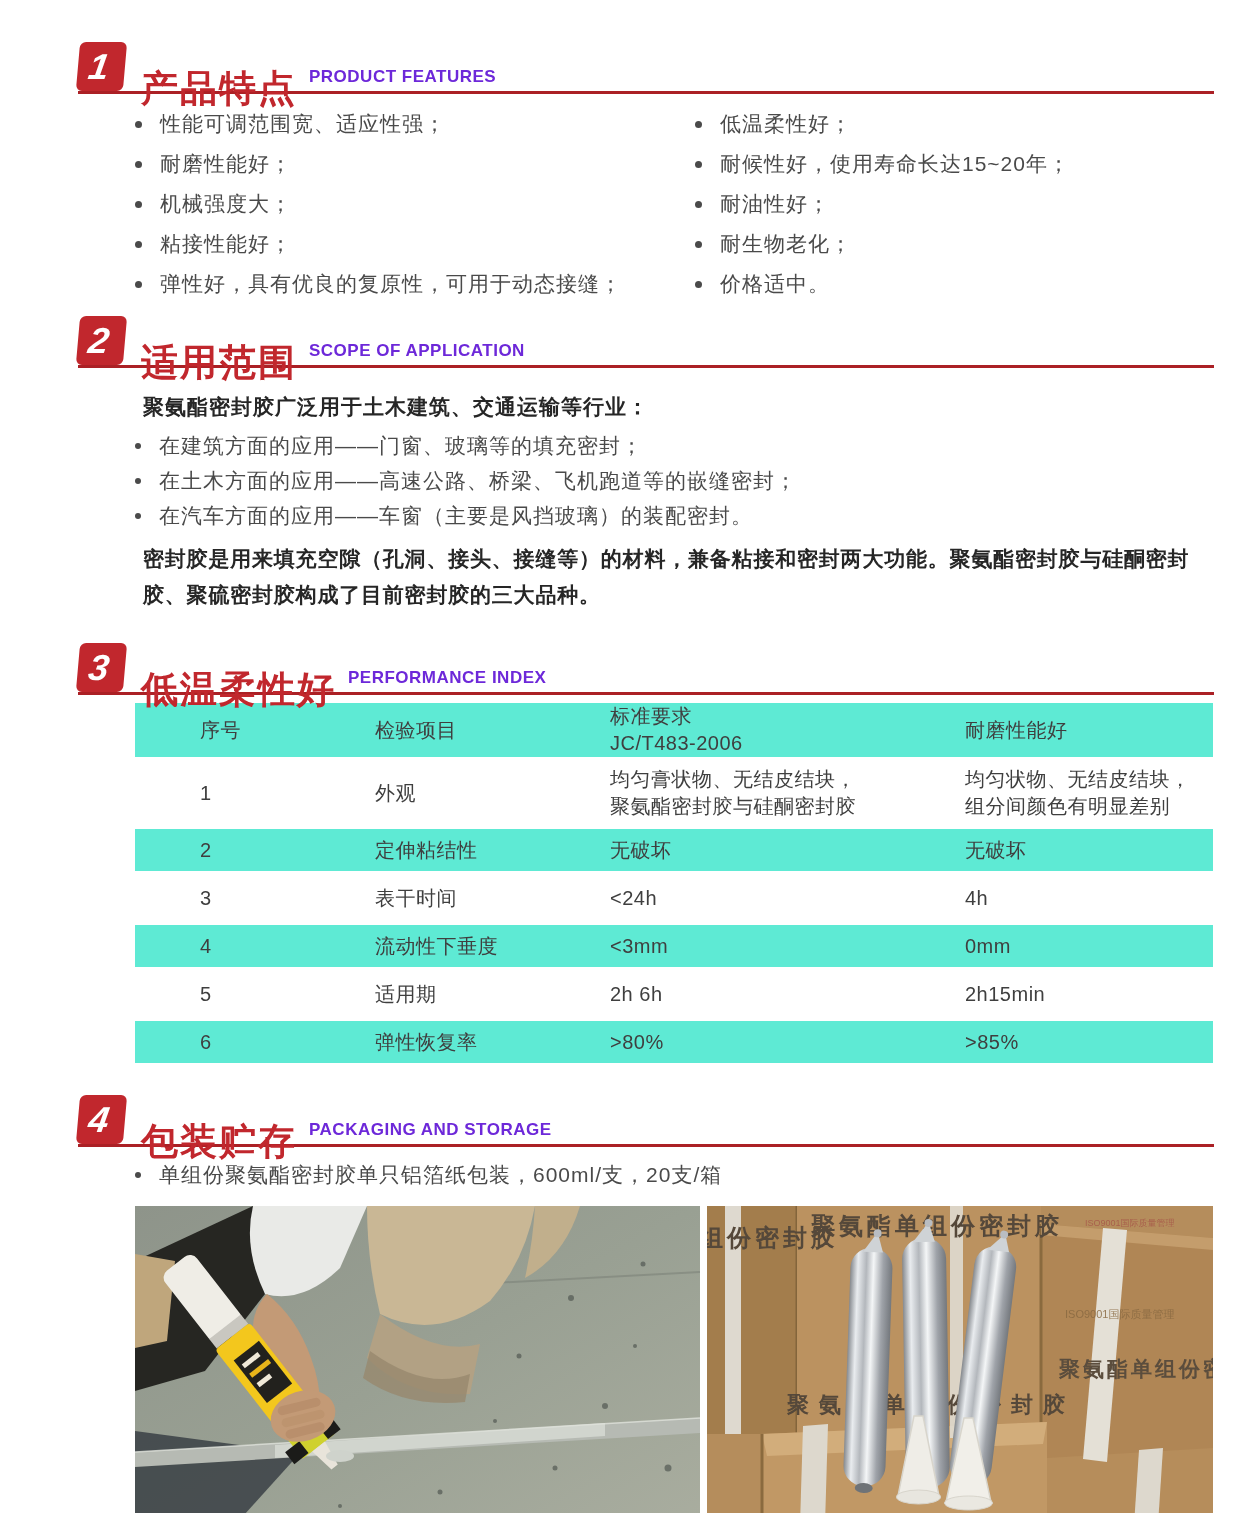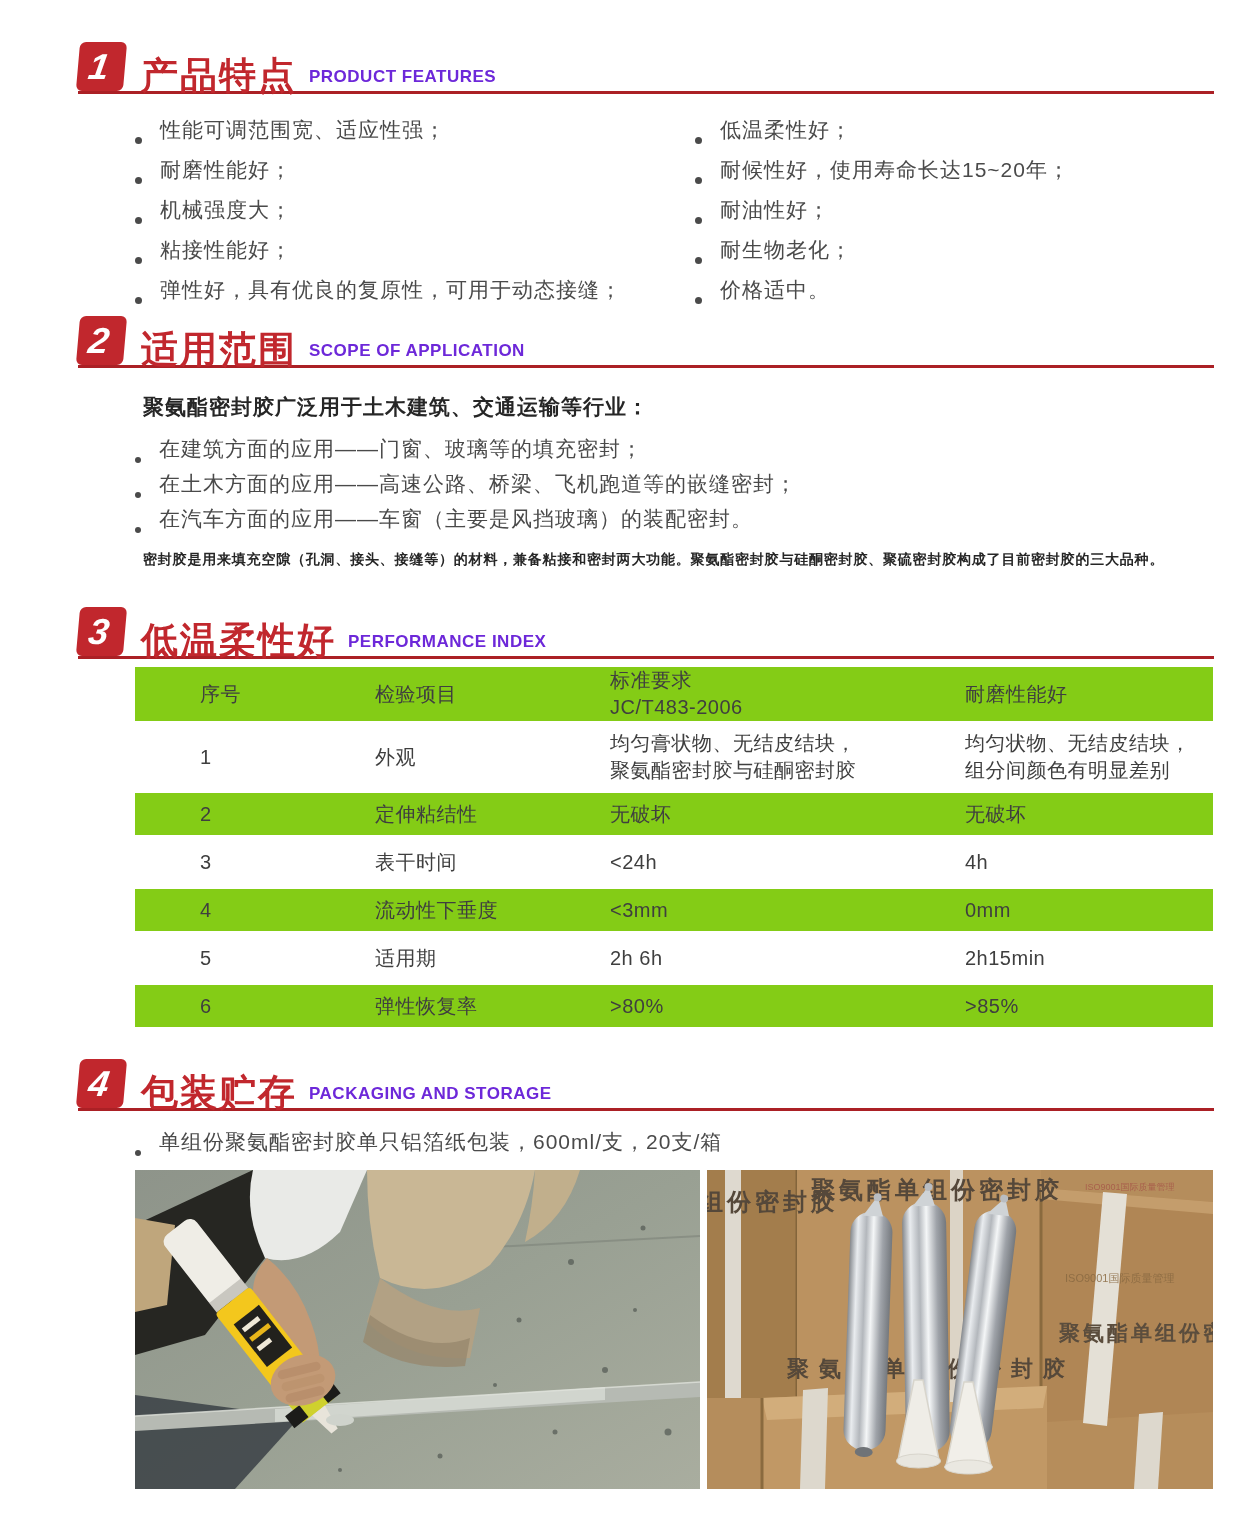--- a/index.html
+++ b/index.html
@@ -4,46 +4,46 @@
 <style>
   * { margin:0; padding:0; box-sizing:border-box; }
   html,body { background:#ffffff; }
   body { font-family:"Liberation Sans","DejaVu Sans",sans-serif; color:#474747; }
   .page { width:1250px; height:1513px; background:#ffffff; overflow:hidden; padding-top:42px; position:relative; }
 
   
   .sec-header { margin:0 36px 0 78px; display:flex; align-items:flex-end; border-bottom:3px solid #ab2025; padding-bottom:0; height:52px; }
   .sec-num { width:47px; height:49px; background:#c1272d; border-radius:6px; transform:skewX(-5deg); display:flex; align-items:center; justify-content:center; flex-shrink:0; }
   .sec-num span { color:#ffffff; font-size:36px; font-weight:700; font-style:italic; transform:skewX(-4deg); padding-right:4px; }
-  .sec-cn { color:#c1272d; font-size:37px; font-weight:700; letter-spacing:2px; margin-left:16px; line-height:1; position:relative; top:3px; }
+  .sec-cn { color:#c1272d; font-size:37px; font-weight:700; letter-spacing:2px; margin-left:16px; line-height:1; position:relative; top:16px; }
   .sec-en { color:#6d28d9; font-size:17px; font-weight:700; letter-spacing:0.5px; margin-left:12px; margin-bottom:4px; }
 
   .content { margin:0 37px 0 135px; }
 
   
-  .bullet { display:flex; align-items:flex-end; }
+  .bullet { display:flex; align-items:center; }
   .dot { width:7px; height:7px; border-radius:50%; background:#4a4a4a; margin-right:18px; flex-shrink:0; }
   .bt { font-size:21px; color:#4a4a4a; letter-spacing:1px; }
   .s1-grid { display:grid; grid-template-columns:560px 1fr; margin-top:10px; }
   .s1-grid .bullet { height:40px; }
   .s2-bullets { margin-top:6px; }
   .s2-bullets .bullet { height:35px; }
   .s2-bullets .dot { width:6px; height:6px; }
   .intro { font-size:21px; font-weight:700; color:#262626; letter-spacing:1px; margin-top:24px; margin-left:8px; height:30px; display:flex; align-items:center; }
-  .para { font-size:14px; font-weight:700; color:#262626; letter-spacing:0.8px; line-height:36px; margin-top:8px; margin-left:8px; width:1060px; }
+  .para { font-size:21px; font-weight:700; color:#262626; letter-spacing:0.8px; line-height:36px; margin-top:8px; margin-left:8px; width:1060px; }
 
   .gap1 { height:12px; } .gap2 { height:30px; } .gap3 { height:32px; }
 
   
   table.perf { border-collapse:collapse; table-layout:fixed; width:1078px; margin:8px 0 0 135px; }
   table.perf col.c1 { width:240px; } table.perf col.c2 { width:235px; }
   table.perf col.c3 { width:355px; } table.perf col.c4 { width:248px; }
   table.perf th, table.perf td { text-align:left; vertical-align:middle; font-weight:400; font-size:20px; color:#3f3f3f; white-space:pre-line; line-height:1.35; letter-spacing:0.5px; padding:0; }
   table.perf th:first-child, table.perf td:first-child { padding-left:65px; }
-  tr.gray { background:#84cc16; }
+  tr.gray { background:#5eead4; }
   tr.white { background:#ffffff; }
   tr.h-head { height:52px; }
   tr.h-tall { height:72px; }
   tr.h-gray { height:42px; }
   tr.h-white { height:54px; }
 
   
   .photos { display:flex; gap:7px; margin:14px 37px 0 135px; }
   .photo svg { display:block; }
 

